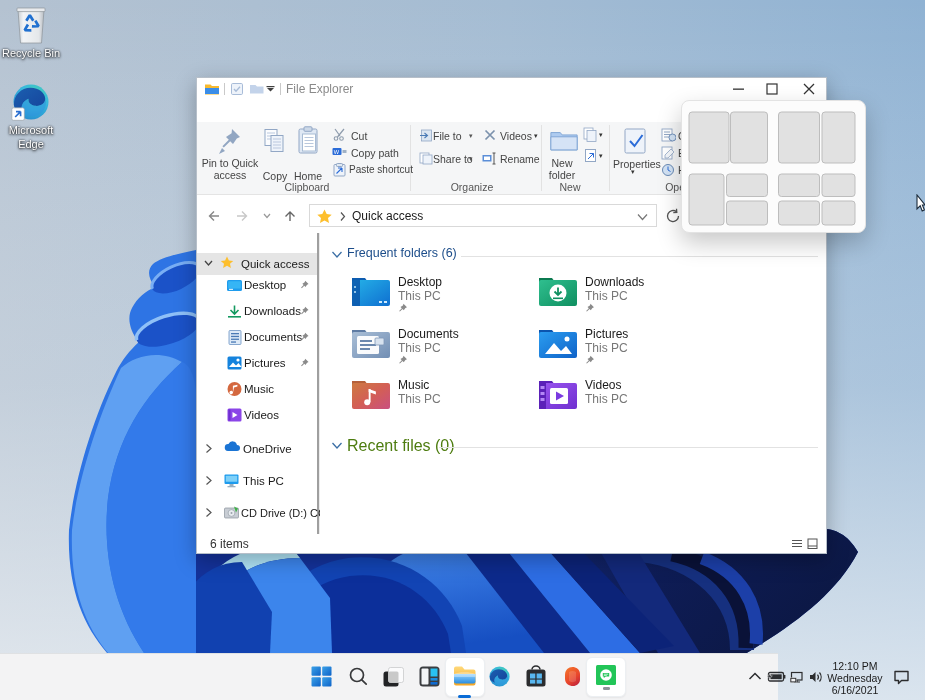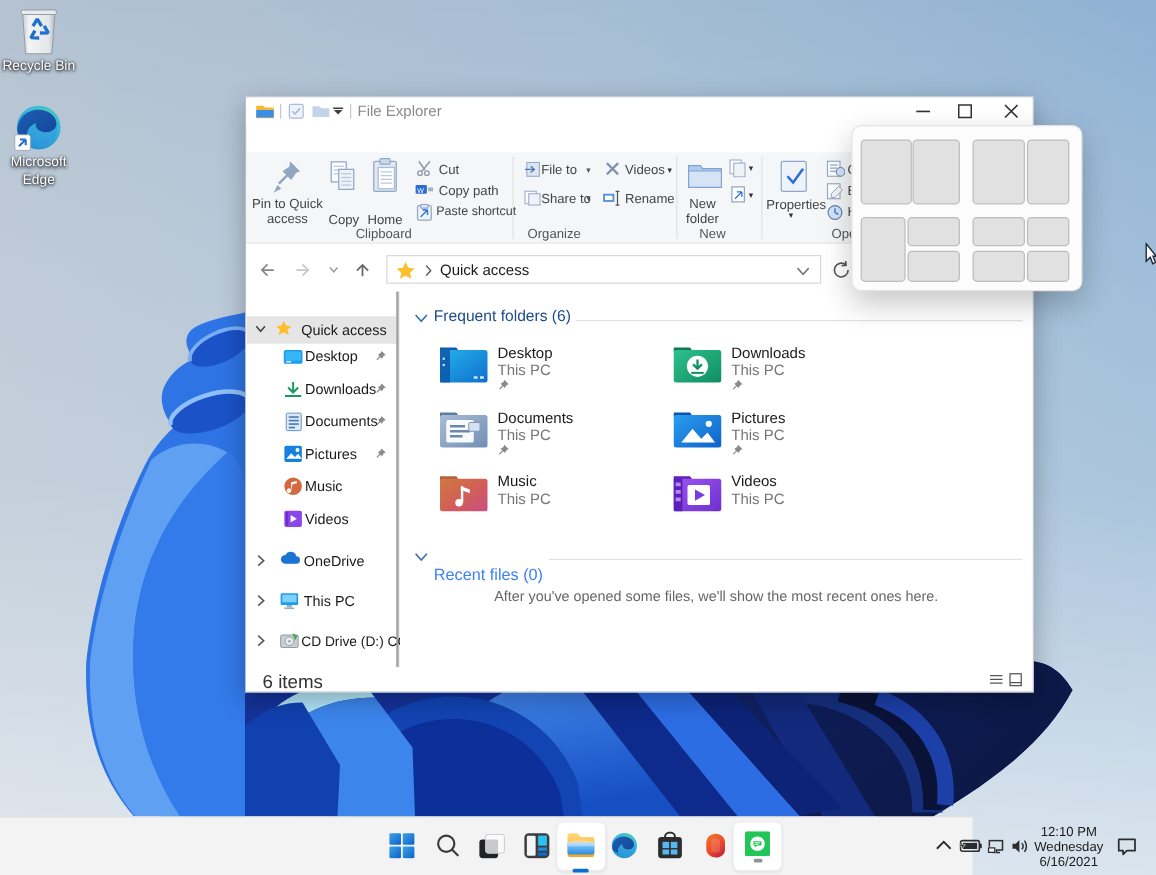--- a/index.html
+++ b/index.html
@@ -283,21 +283,21 @@
       <path d="M10,3 l3,3 -6,6 -3,0 0,-3 Z" fill="#f3f6fa" stroke="#92a7c5" stroke-width="0.8"></path>
     </svg>
     <div class="abs" style="left:481px;top:25px">E</div>
     <svg class="abs" style="left:464px;top:41px" width="15" height="14" viewBox="0 0 15 14">
       <circle cx="7" cy="7" r="5.5" fill="#d3e3f5" stroke="#5b7fae" stroke-width="0.9"></circle>
       <path d="M7,3.5 v3.5 l2.5,1.5" stroke="#2b6cd8" stroke-width="1" fill="none"></path>
     </svg>
     <div class="abs" style="left:481px;top:42px">H</div>
 
     <div class="abs" style="left:60px;top:59px;width:100px;text-align:center;color:#555">Clipboard</div>
-    <div class="abs" style="left:225px;top:59px;width:100px;text-align:left;color:#555">Organize</div>
+    <div class="abs" style="left:225px;top:59px;width:100px;text-align:center;color:#555">Organize</div>
     <div class="abs" style="left:348px;top:59px;width:50px;text-align:center;color:#555">New</div>
     <div class="abs" style="left:431px;top:59px;width:100px;text-align:center;color:#555">Open</div>
   </div>
 
   <div class="abs" style="left:0;top:117px;width:629px;height:38px;background:#fff">
     <svg class="abs" style="left:10px;top:13px" width="100" height="16" viewBox="0 0 100 16">
       <path d="M12,8 h-9 M7,3.5 l-4.5,4.5 4.5,4.5" stroke="#888" stroke-width="1.4" fill="none"></path>
       <path d="M30,8 h9 M35,3.5 l4.5,4.5 -4.5,4.5" stroke="#c8c8c8" stroke-width="1.4" fill="none"></path>
       <path d="M57,6 l3,3.5 3,-3.5" stroke="#999" stroke-width="1.2" fill="none"></path>
       <path d="M83,13 v-9 M78.5,8.5 l4.5,-4.5 4.5,4.5" stroke="#666" stroke-width="1.4" fill="none"></path>
@@ -526,28 +526,27 @@
           <rect x="2.5" y="20" width="4" height="3" fill="#b488f5"></rect>
         <rect x="12" y="10" width="18" height="16" rx="1.5" fill="#fff"></rect>
         <path d="M18,13.5 l8,4.5 -8,4.5 Z" fill="#7b3ae0"></path>
       </svg>
       <span class="abs" style="left:265px;top:145px;font-size:12px;color:#1a1a1a">Videos</span>
       <span class="abs" style="left:265px;top:159px;font-size:12px;color:#777">This PC</span>
 
       <svg class="abs" style="left:11px;top:208px" width="12" height="10" viewBox="0 0 12 10">
           <path d="M1.5,2 l4.5,5 4.5,-5" stroke="#3a6ea5" stroke-width="1.3" fill="none"></path>
         </svg>
-      <span class="abs" style="left:27px;top:219px;font-size:13px;color:#3b82f6">Recent files (0)</span>
+      <span class="abs" style="left:27px;top:204px;font-size:16px;color:#4d7c0f">Recent files (0)</span>
       <div class="abs" style="left:119px;top:214px;width:379px;height:1px;background:#e2e2e2"></div>
-      <div class="abs" style="left:0;top:239px;width:506px;text-align:center;font-size:11.5px;color:#666">After you've opened some files, we'll show the most recent ones here.</div>
     </div>
   </div>
 
   <div class="abs" style="left:0;top:456px;width:629px;height:19px;background:#fff">
-    <span class="abs" style="left:13px;top:3px;font-size:15px;color:#333">6 items</span>
+    <span class="abs" style="left:13px;top:3px;font-size:12px;color:#333">6 items</span>
     <svg class="abs" style="left:594px;top:4px" width="28" height="12" viewBox="0 0 28 12">
       <g stroke="#555" stroke-width="1">
         <path d="M1,2.5 h10 M1,5.5 h10 M1,8.5 h10"></path>
         <rect x="17" y="1" width="9" height="9.5" fill="none"></rect>
         <path d="M17,8 h9"></path>
       </g>
     </svg>
   </div>
 </div>
 

